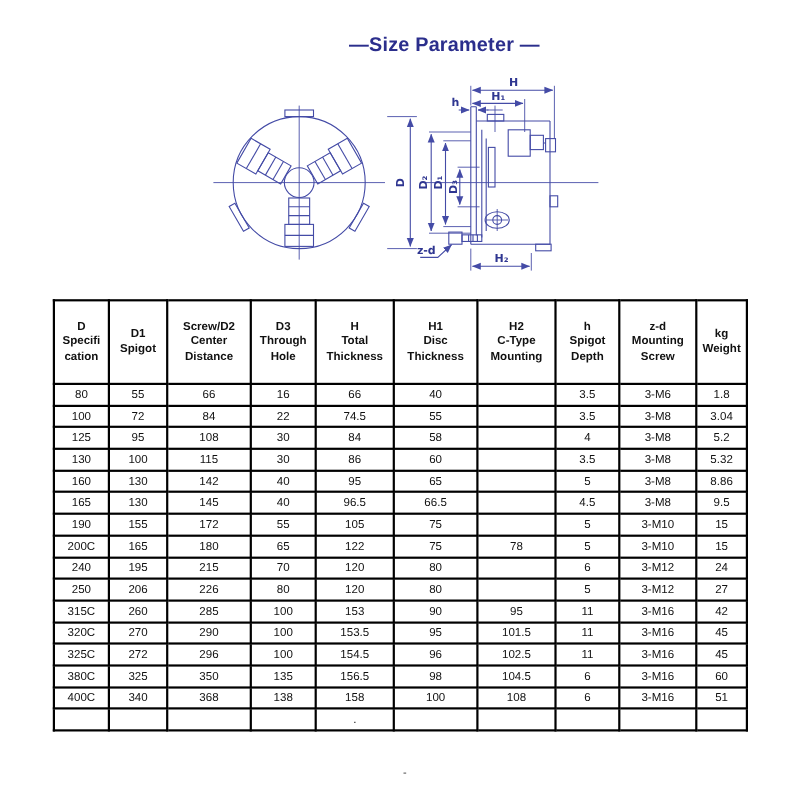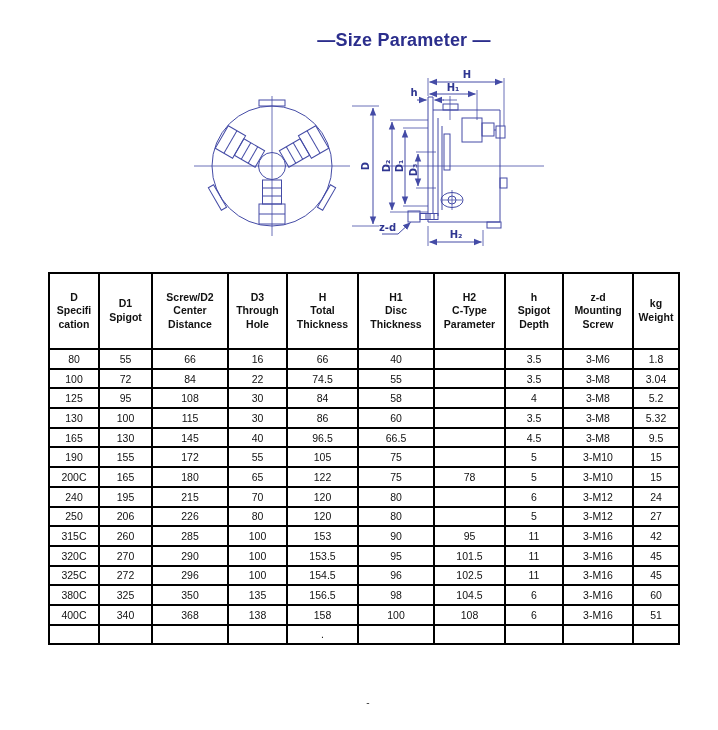--- a/index.html
+++ b/index.html
@@ -163,21 +163,21 @@
 Through
 Hole</th>
           <th>H
 Total
 Thickness</th>
           <th>H1
 Disc
 Thickness</th>
           <th>H2
 C-Type
-Parameter</th>
+Mounting</th>
           <th>h
 Spigot
 Depth</th>
           <th>z-d
 Mounting
 Screw</th>
           <th>kg
 Weight</th>
         </tr>
     </thead>
@@ -222,20 +222,32 @@
           <td>130</td>
           <td>100</td>
           <td>115</td>
           <td>30</td>
           <td>86</td>
           <td>60</td>
           <td></td>
           <td>3.5</td>
           <td>3-M8</td>
           <td>5.32</td>
+        </tr>
+        <tr>
+          <td>160</td>
+          <td>130</td>
+          <td>142</td>
+          <td>40</td>
+          <td>95</td>
+          <td>65</td>
+          <td></td>
+          <td>5</td>
+          <td>3-M8</td>
+          <td>8.86</td>
         </tr>
         <tr>
           <td>165</td>
           <td>130</td>
           <td>145</td>
           <td>40</td>
           <td>96.5</td>
           <td>66.5</td>
           <td></td>
           <td>4.5</td>

